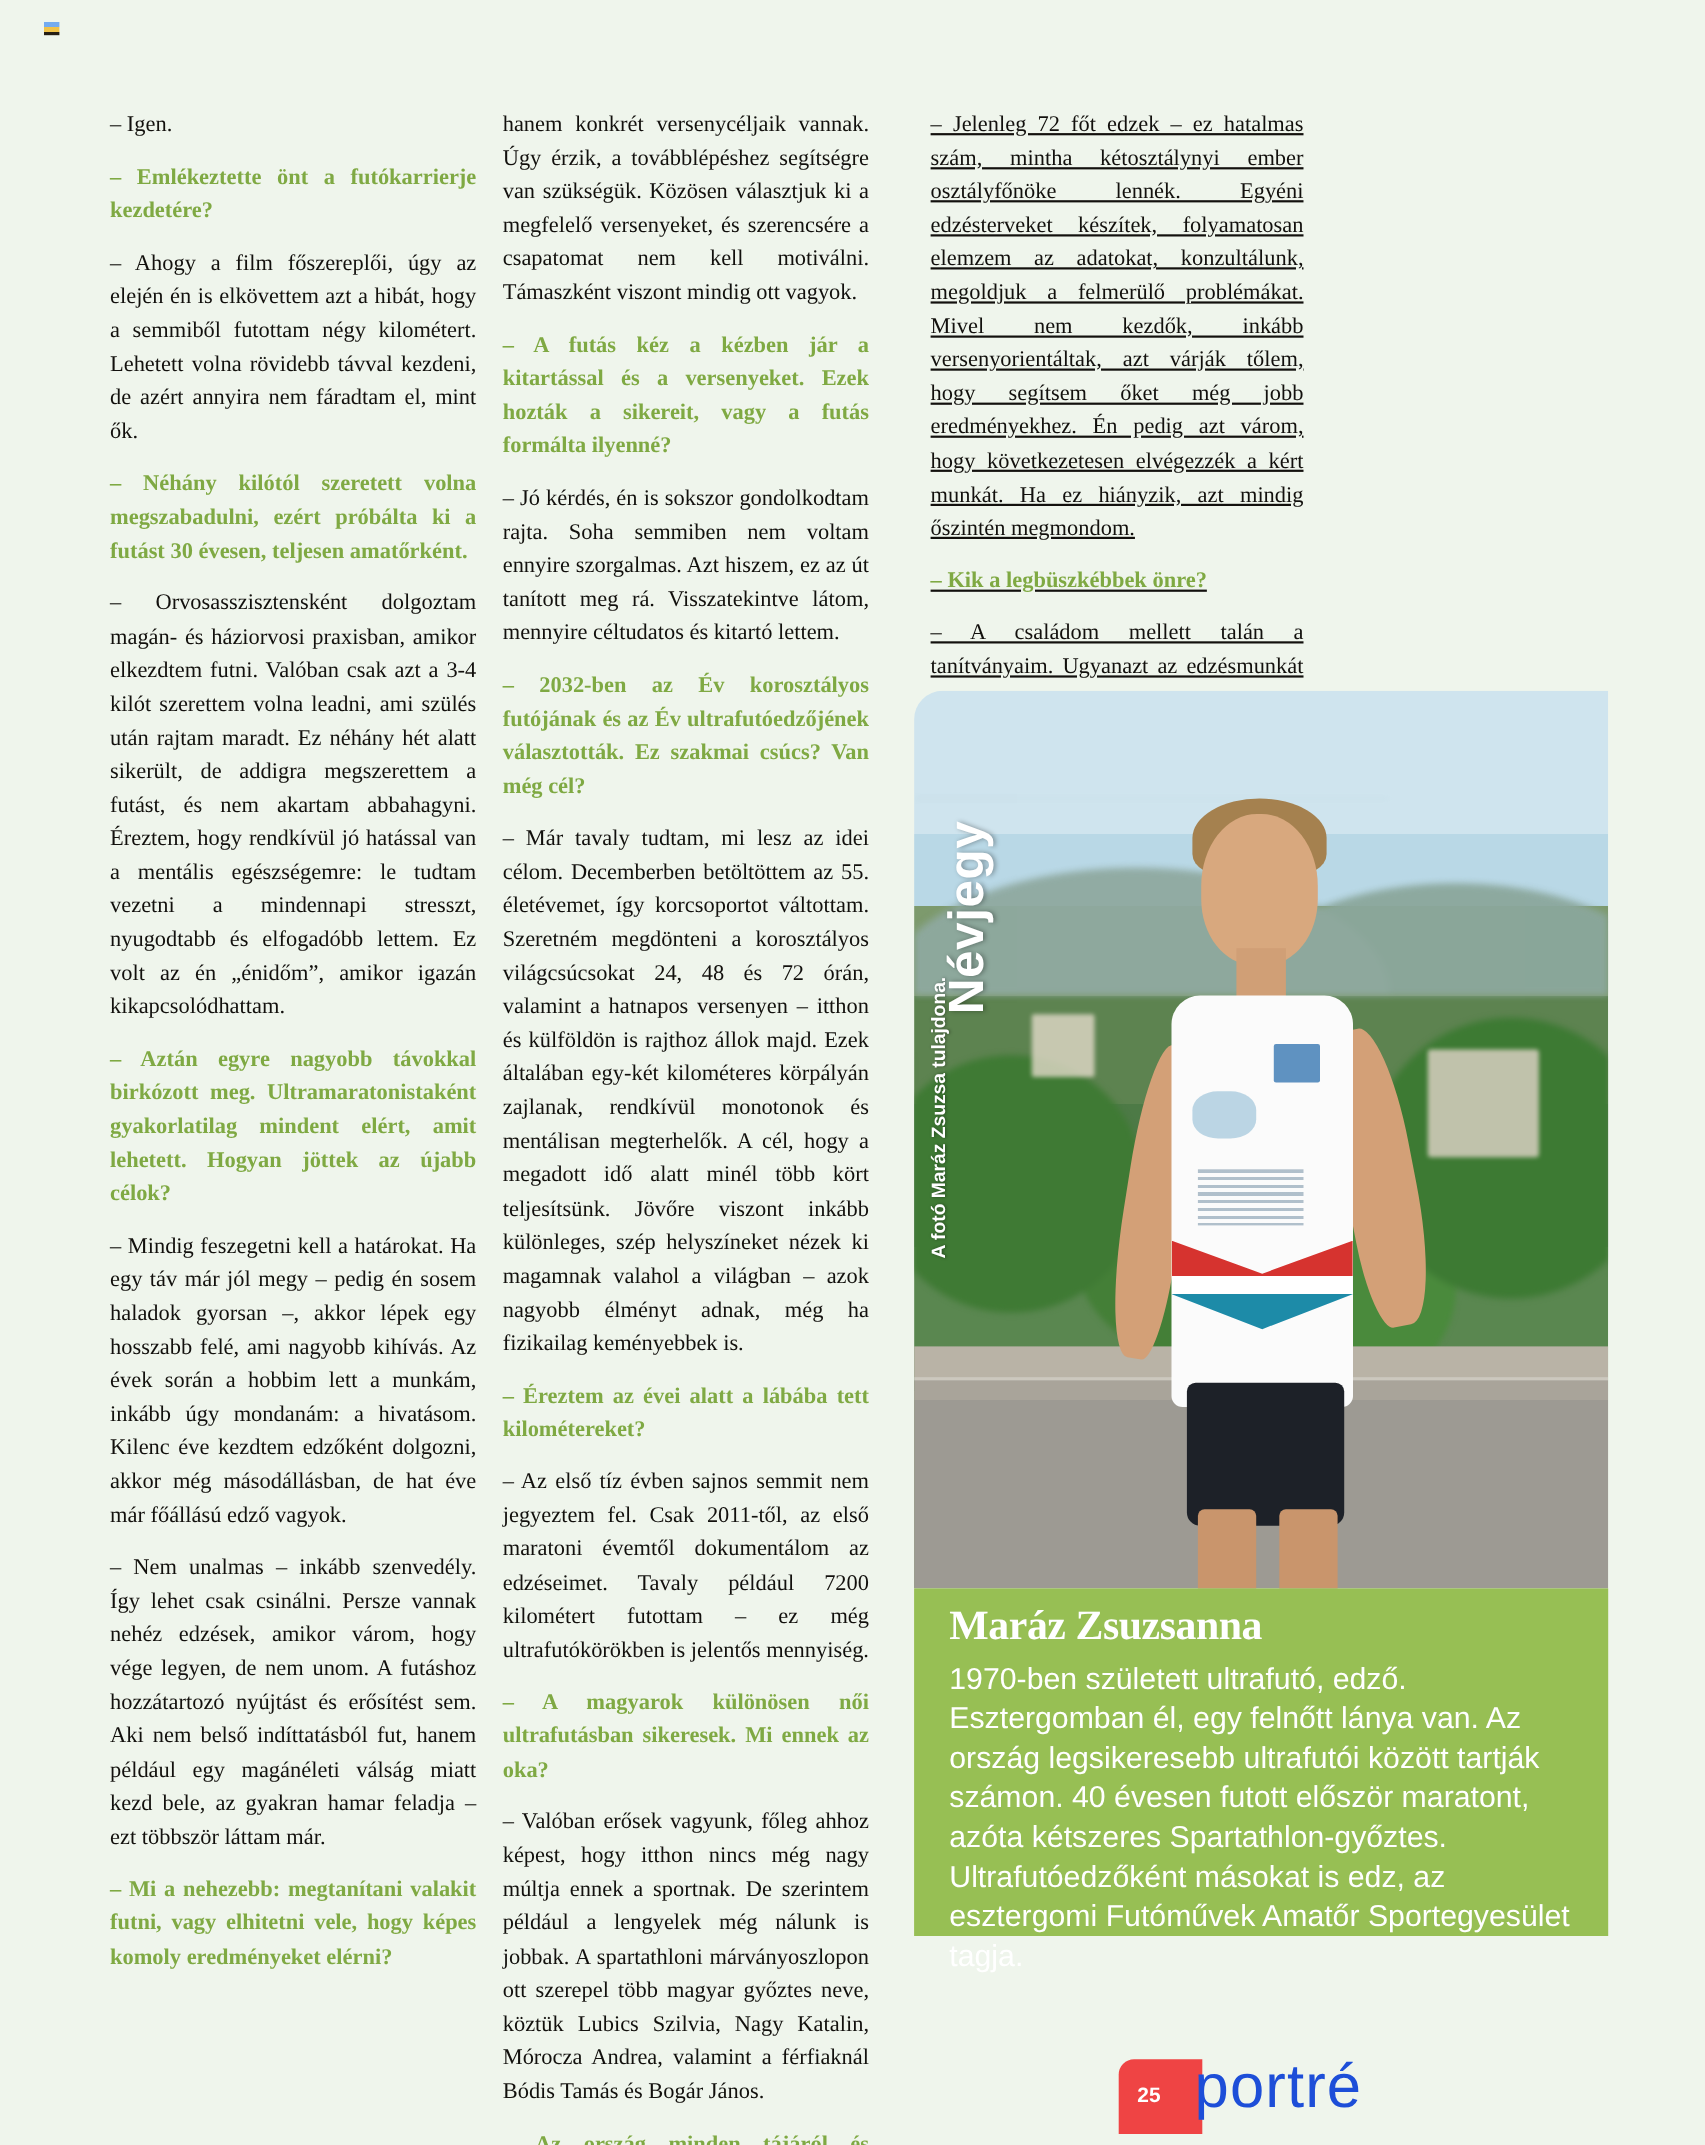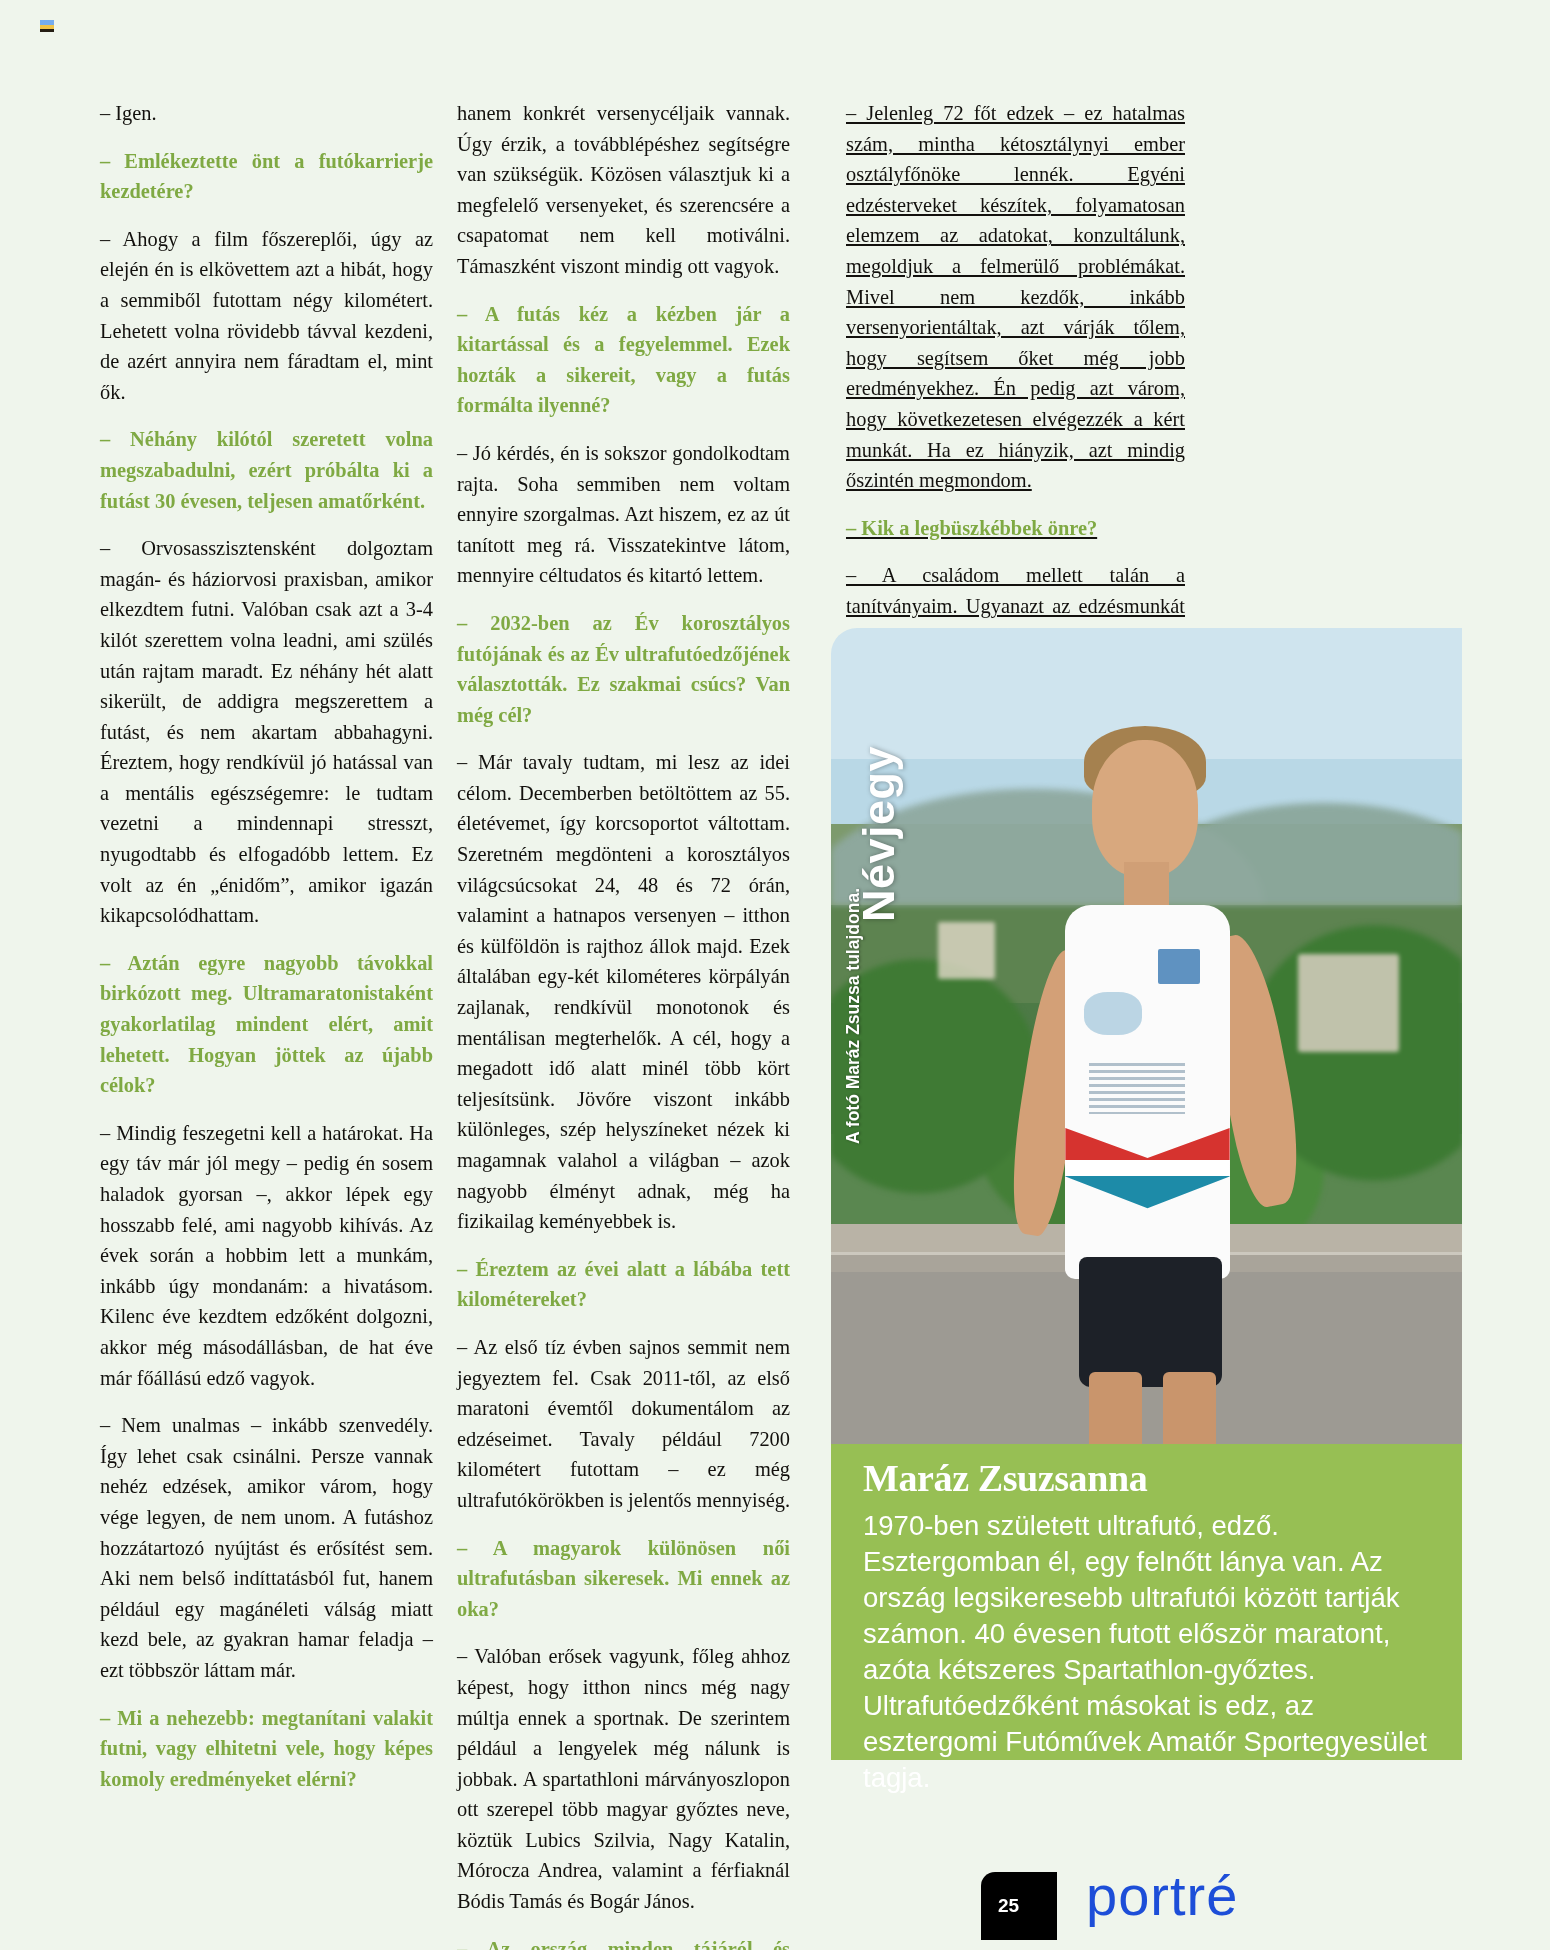--- a/index.html
+++ b/index.html
@@ -97,22 +97,22 @@
   
   .bio{position:absolute;left:831px;top:1444px;width:631px;height:316px;
      background:#97bf54;color:#fff;
      font-family:"Liberation Sans","DejaVu Sans",sans-serif;}
   .bio-name{position:absolute;left:32px;top:12px;font-size:38px;font-weight:bold;
      letter-spacing:-.4px;font-family:Liberation Serif, serif;}
   .bio-text{position:absolute;left:32px;top:64px;width:570px;
      font-size:27.5px;line-height:36px;font-weight:normal;}
 
   
-  .pagetab{position:absolute;left:981px;top:1872px;width:76px;height:68px;
-     background:#000000;border-top-left-radius:14px;}
+  .pagetab{position:absolute;left:1017px;top:1872px;width:76px;height:68px;
+     background:#ef4444;border-top-left-radius:14px;}
   .pagenum{position:absolute;left:0;top:0;width:55px;height:68px;
      display:flex;align-items:center;justify-content:center;
      color:#fff;font-family:"Liberation Sans","DejaVu Sans",sans-serif;
      font-size:19px;font-weight:bold;}
   .portre{position:absolute;left:1086px;top:1866px;
      color:#1d4ed8;font-family:"Liberation Sans","DejaVu Sans",sans-serif;
      font-size:56px;font-weight:300;letter-spacing:1px;line-height:60px;}
 </style>
 </head>
 <body>
@@ -129,21 +129,21 @@
     <p>– Orvosasszisztensként dolgoztam magán- és háziorvosi praxisban, amikor elkezdtem futni. Valóban csak azt a 3-4 kilót szerettem volna leadni, ami szülés után rajtam maradt. Ez néhány hét alatt sikerült, de addigra megszerettem a futást, és nem akartam abbahagyni. Éreztem, hogy rendkívül jó hatással van a mentális egészségemre: le tudtam vezetni a mindennapi stresszt, nyugodtabb és elfogadóbb lettem. Ez volt az én „énidőm”, amikor igazán kikapcsolódhattam.</p>
     <p class="q">– Aztán egyre nagyobb távokkal birkózott meg. Ultramaratonistaként gyakorlatilag mindent elért, amit lehetett. Hogyan jöttek az újabb célok?</p>
     <p>– Mindig feszegetni kell a határokat. Ha egy táv már jól megy – pedig én sosem haladok gyorsan –, akkor lépek egy hosszabb felé, ami nagyobb kihívás. Az évek során a hobbim lett a munkám, inkább úgy mondanám: a hivatásom. Kilenc éve kezdtem edzőként dolgozni, akkor még másodállásban, de hat éve már főállású edző vagyok.</p>
     <p>– Nem unalmas – inkább szenvedély. Így lehet csak csinálni. Persze vannak nehéz edzések, amikor várom, hogy vége legyen, de nem unom. A futáshoz hozzátartozó nyújtást és erősítést sem. Aki nem belső indíttatásból fut, hanem például egy magánéleti válság miatt kezd bele, az gyakran hamar feladja – ezt többször láttam már.</p>
     <p class="q">– Mi a nehezebb: megtanítani valakit futni, vagy elhitetni vele, hogy képes komoly eredményeket elérni?</p>
 
   </div>
 
   <div class="col col2">
     <p>hanem konkrét versenycéljaik vannak. Úgy érzik, a továbblépéshez segítségre van szükségük. Közösen választjuk ki a megfelelő versenyeket, és szerencsére a csapatomat nem kell motiválni. Támaszként viszont mindig ott vagyok.</p>
-    <p class="q">– A futás kéz a kézben jár a kitartással és a fegyelemmel. Ezek hozták a sikereit, vagy a futás formálta ilyenné?</p>
+    <p class="q">– A futás kéz a kézben jár a kitartással és a versenyeket. Ezek hozták a sikereit, vagy a futás formálta ilyenné?</p>
     <p>– Jó kérdés, én is sokszor gondolkodtam rajta. Soha semmiben nem voltam ennyire szorgalmas. Azt hiszem, ez az út tanított meg rá. Visszatekintve látom, mennyire céltudatos és kitartó lettem.</p>
     <p class="q">– 2032-ben az Év korosztályos futójának és az Év ultrafutóedzőjének választották. Ez szakmai csúcs? Van még cél?</p>
     <p>– Már tavaly tudtam, mi lesz az idei célom. Decemberben betöltöttem az 55. életévemet, így korcsoportot váltottam. Szeretném megdönteni a korosztályos világcsúcsokat 24, 48 és 72 órán, valamint a hatnapos versenyen – itthon és külföldön is rajthoz állok majd. Ezek általában egy-két kilométeres körpályán zajlanak, rendkívül monotonok és mentálisan megterhelők. A cél, hogy a megadott idő alatt minél több kört teljesítsünk. Jövőre viszont inkább különleges, szép helyszíneket nézek ki magamnak valahol a világban – azok nagyobb élményt adnak, még ha fizikailag keményebbek is.</p>
     <p class="q">– Éreztem az évei alatt a lábába tett kilométereket?</p>
     <p>– Az első tíz évben sajnos semmit nem jegyeztem fel. Csak 2011-től, az első maratoni évemtől dokumentálom az edzéseimet. Tavaly például 7200 kilométert futottam – ez még ultrafutókörökben is jelentős mennyiség.</p>
     <p class="q">– A magyarok különösen női ultrafutásban sikeresek. Mi ennek az oka?</p>
     <p>– Valóban erősek vagyunk, főleg ahhoz képest, hogy itthon nincs még nagy múltja ennek a sportnak. De szerintem például a lengyelek még nálunk is jobbak. A spartathloni márványoszlopon ott szerepel több magyar győztes neve, köztük Lubics Szilvia, Nagy Katalin, Mórocza Andrea, valamint a férfiaknál Bódis Tamás és Bogár János.</p>
     <p class="q">– Az ország minden tájáról és külföldről is vannak tanítványai. Mit várnak egymástól?</p>
   </div>
 

